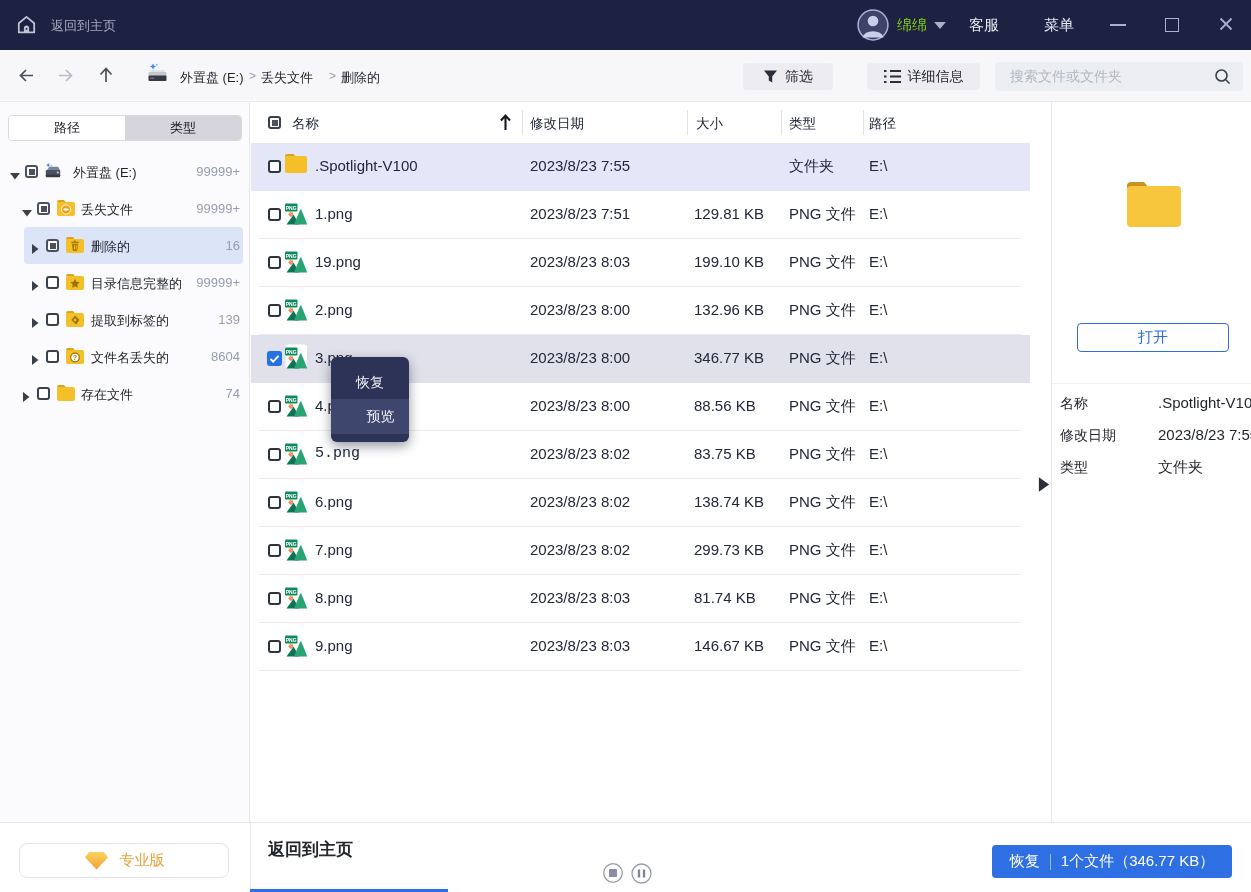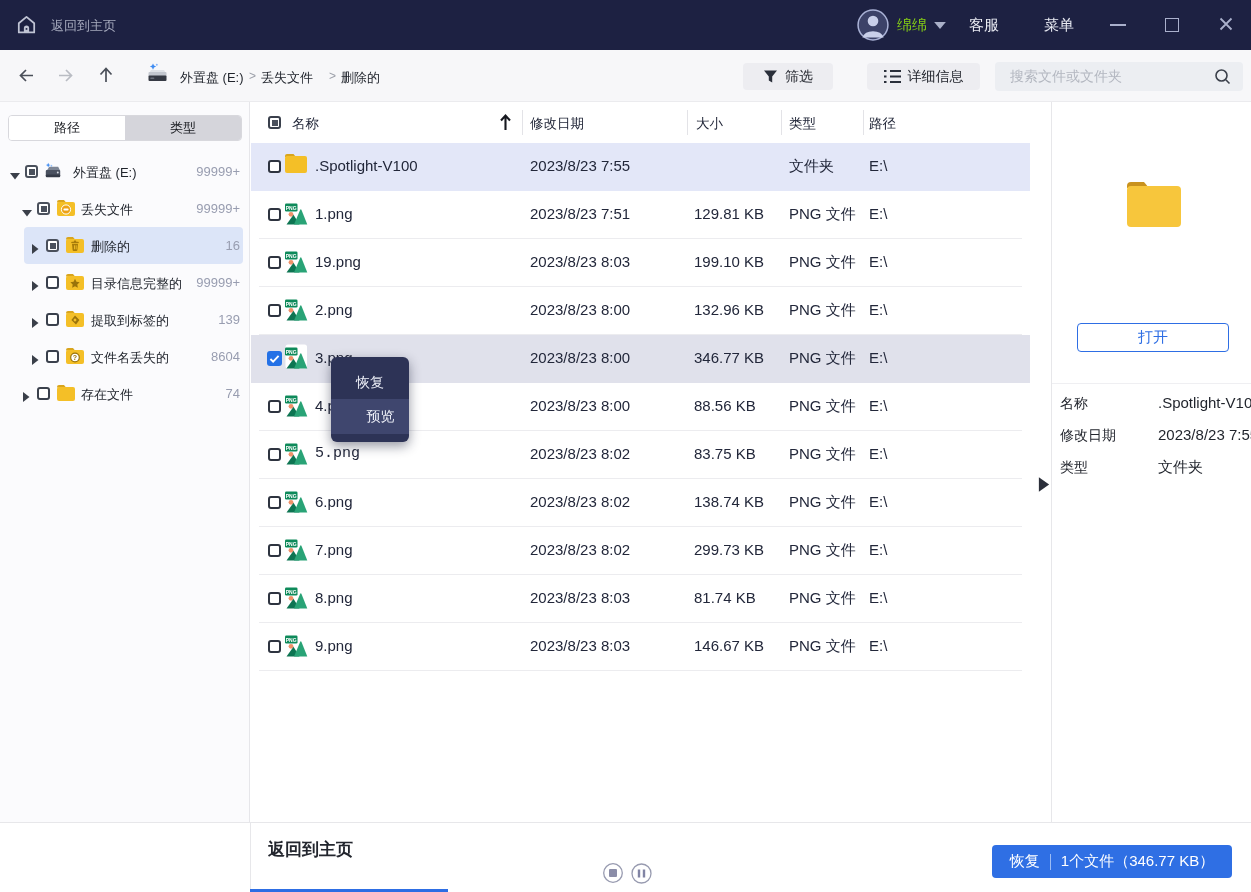--- a/index.html
+++ b/index.html
@@ -482,20 +482,32 @@
   <div class="dl" style="left:106px;top:324px;font-size:15px;">2023/8/23 7:55</div>
   <div class="dl" style="left:8px;top:357px;color:#23262e;">类型</div>
   <div class="dl" style="left:106px;top:356px;font-size:15px;">文件夹</div>
 </div>
 <svg class="abs" style="left:1038px;top:476px;z-index:5;" width="12" height="17" viewBox="0 0 14 19">
     <path d="M1 1 L13 9.5 L1 18 Z" fill="#2b2f3a"></path>
   </svg>
 
 <div class="bottombar">
   <div class="bb-div"></div>
+  <div class="probtn">
+    <svg width="25" height="19" viewBox="0 0 25 19">
+        <defs>
+          <linearGradient id="gem" x1="0" y1="0" x2="0" y2="1">
+            <stop offset="0" stop-color="#fbd45c"></stop>
+            <stop offset="1" stop-color="#f0a03c"></stop>
+          </linearGradient>
+        </defs>
+        <path d="M5 1 H20 L24 6.5 L12.5 18.5 L1 6.5 Z" fill="url(#gem)"></path>
+      </svg>
+    <span>专业版</span>
+  </div>
   <div class="abs" style="left:268px;top:15px;font-size:17px;font-weight:bold;color:#23262e;">返回到主页</div>
   <svg class="abs" style="left:603px;top:40px;" width="20" height="20" viewBox="0 0 20 20">
       <circle cx="10" cy="10" r="9.3" fill="none" stroke="#989bb0" stroke-width="1.3"></circle>
       <rect x="6" y="6" width="8" height="8" rx="1" fill="#8b8da8"></rect>
     </svg>
   <svg class="abs" style="left:631px;top:40px;" width="21" height="21" viewBox="0 0 21 21">
       <circle cx="10.5" cy="10.5" r="9.5" fill="none" stroke="#989bb0" stroke-width="1.3"></circle>
       <path d="M8 6.5 V14.5 M13 6.5 V14.5" stroke="#8184a4" stroke-width="2.4"></path>
     </svg>
   <div class="recbtn">

